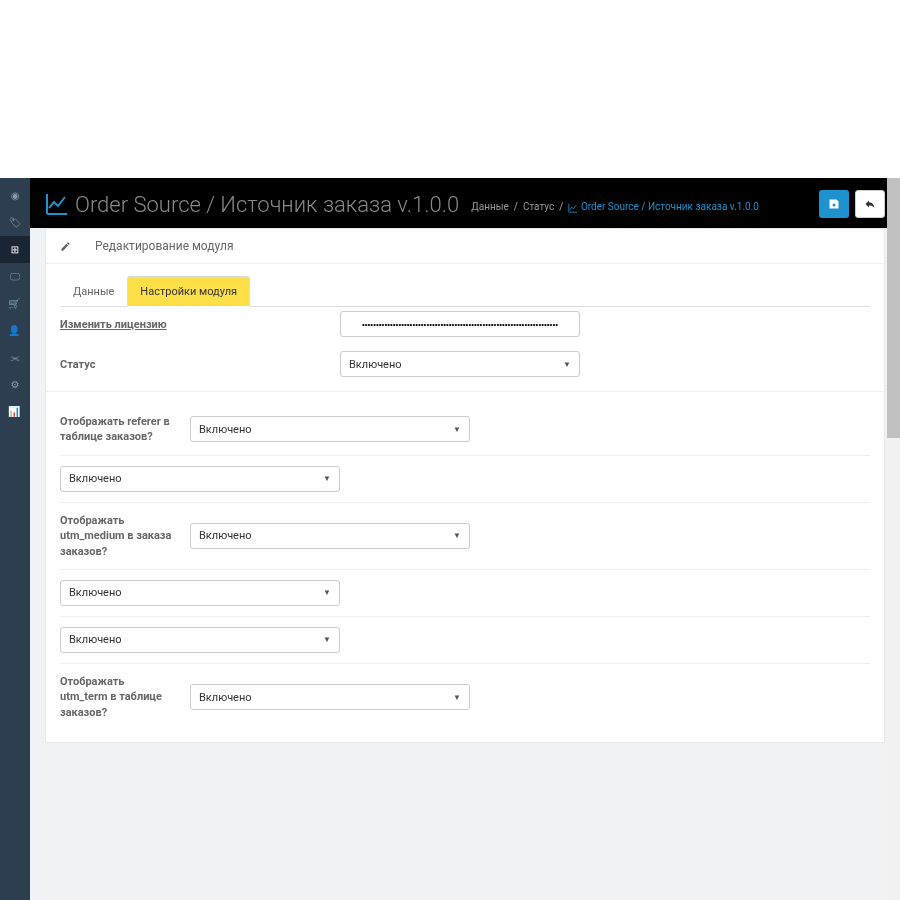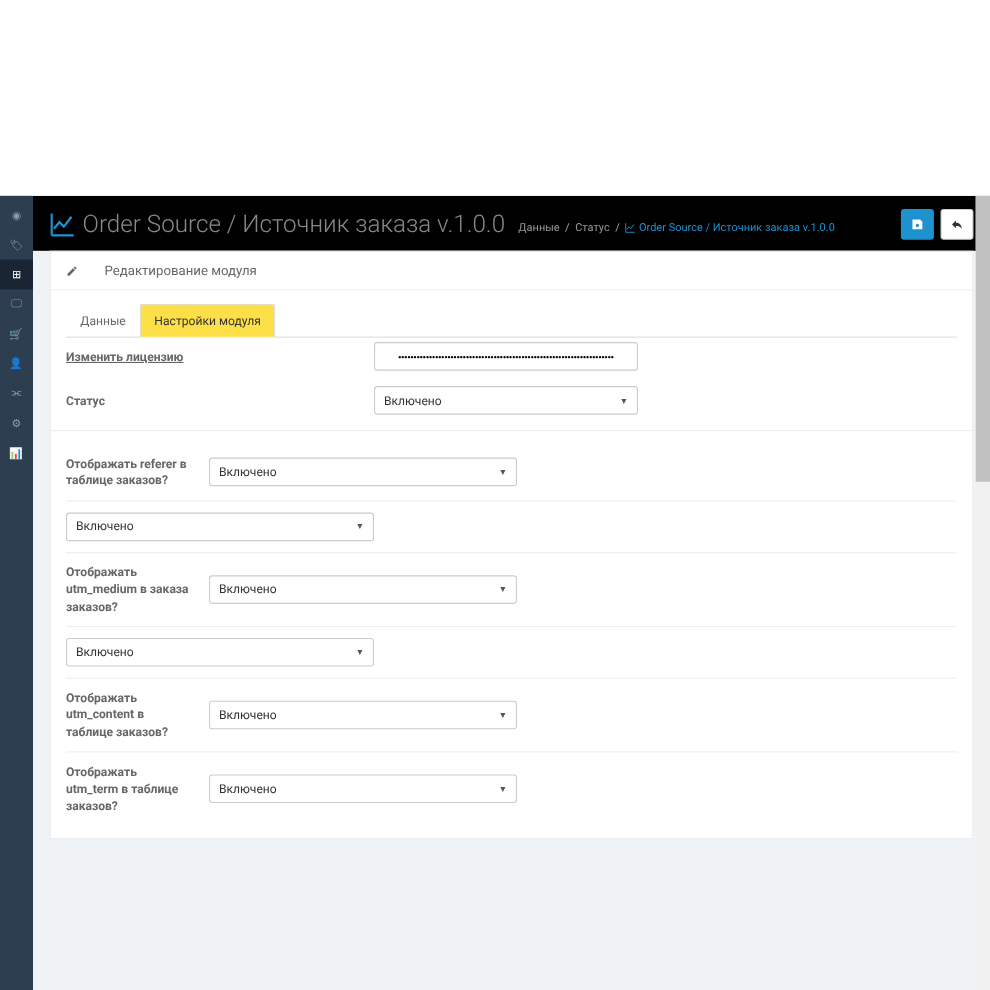--- a/index.html
+++ b/index.html
@@ -181,21 +181,20 @@
           </div>
           <div class="setting-row">
             <div class="form-control" style="flex:0 0 280px;">
               <div class="select-wrap">
                 <span>Включено</span>
                 <span class="select-caret">▼</span>
               </div>
             </div>
           </div>
           <div class="setting-row">
-            <div class="form-label right">Отображать utm_content в таблице заказов?</div>
             <div class="form-control" style="flex:0 0 280px;">
               <div class="select-wrap">
                 <span>Включено</span>
                 <span class="select-caret">▼</span>
               </div>
             </div>
           </div>
           <div class="setting-row">
             <div class="form-label right">Отображать utm_term в таблице заказов?</div>
             <div class="form-control" style="flex:0 0 280px;">

